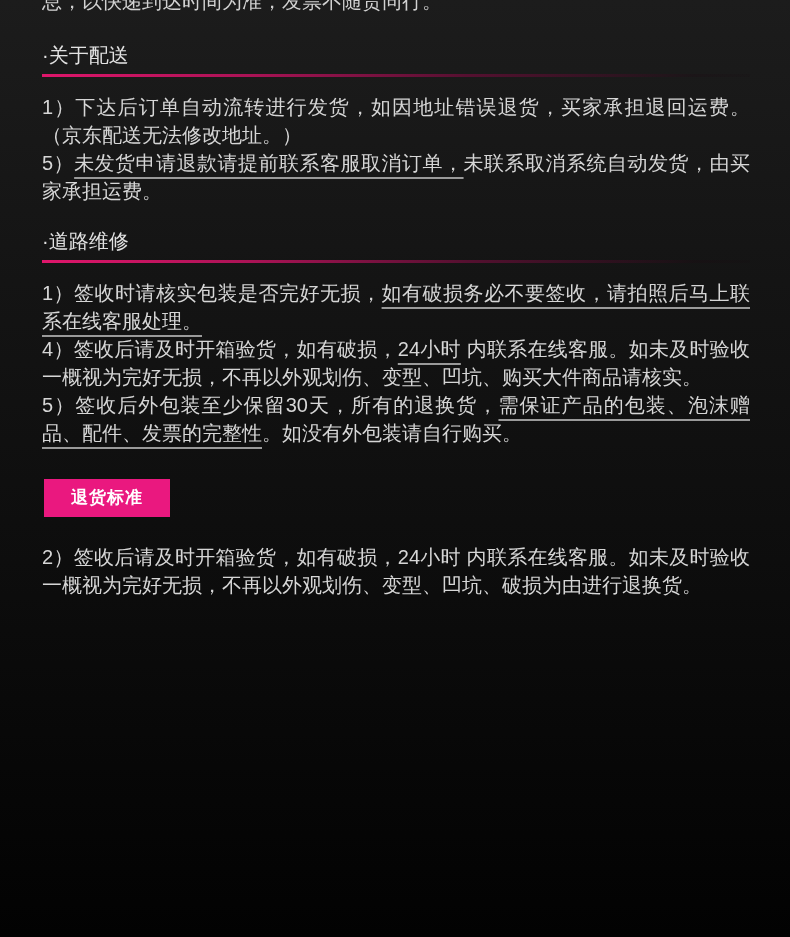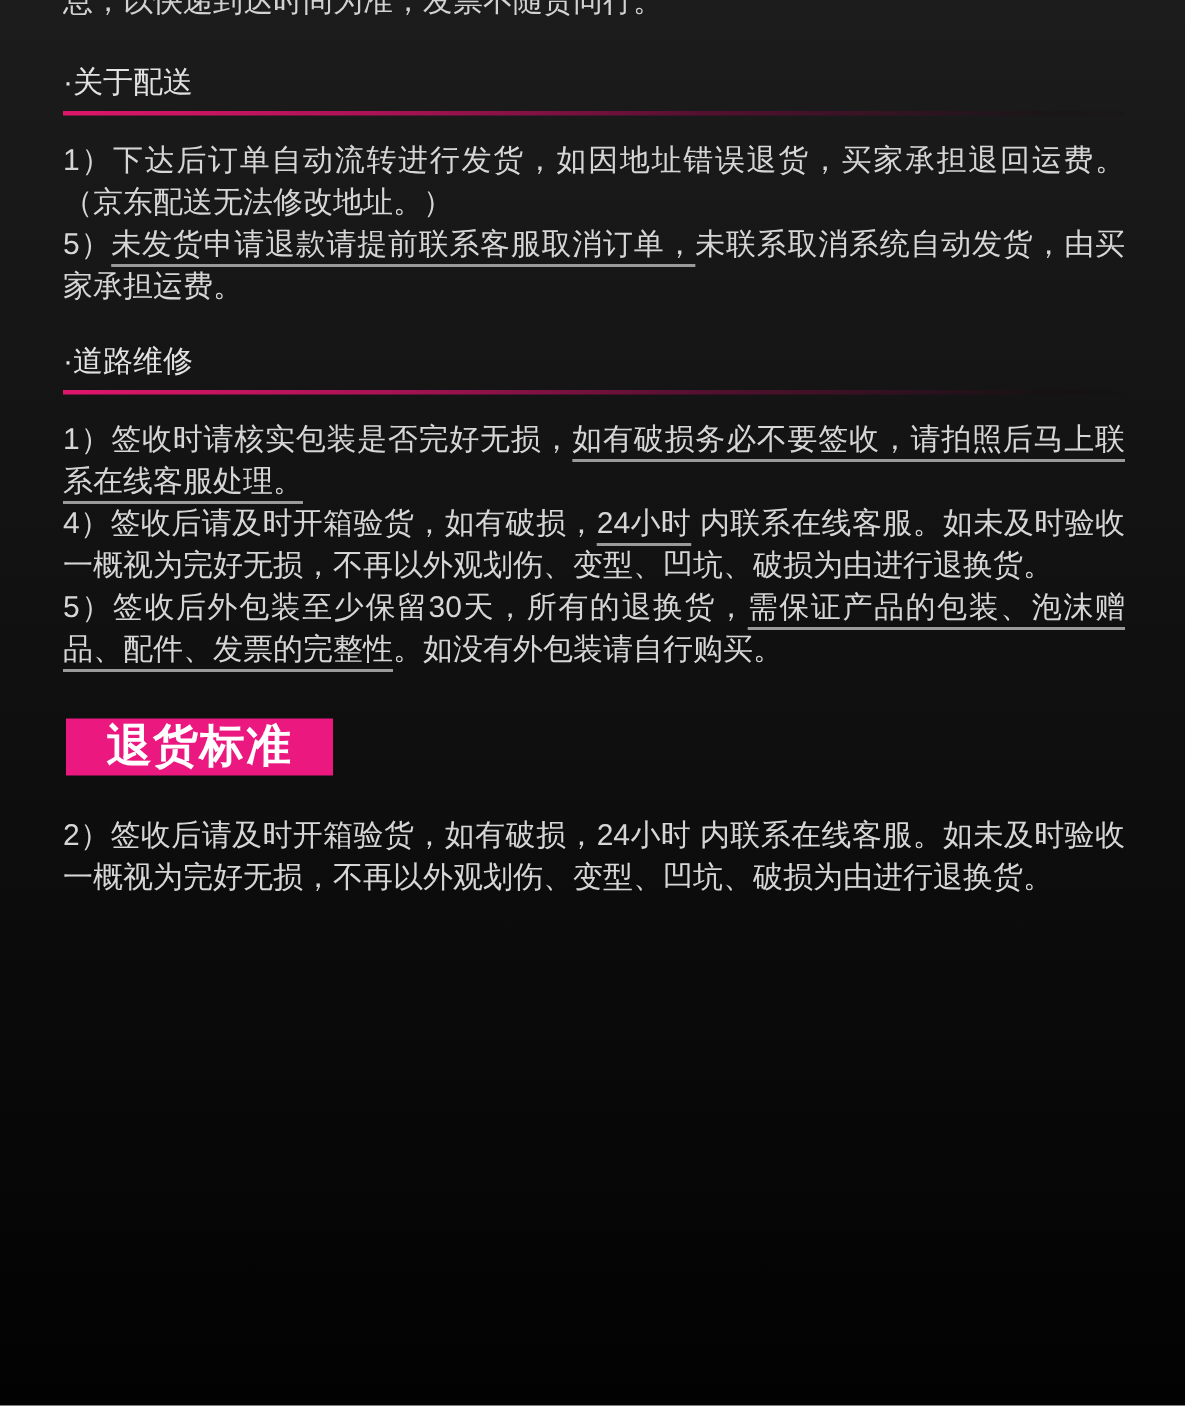--- a/index.html
+++ b/index.html
@@ -50,21 +50,21 @@
     text-decoration: underline;
     text-decoration-color: #9a9a9a;
     text-decoration-thickness: 1.5px;
     text-underline-offset: 7px;
   }
   .return-badge {
     display: inline-block;
     margin: 32px 0 0 2px;
     background: var(--button);
     color: #ffffff;
-    font-size: 30px;
+    font-size: 17px;
     font-weight: bold;
     line-height: 38px;
     height: 38px;
     padding: 0 27px;
     letter-spacing: 1px;
   }
   .bottom-block { margin-top: 26px; }
 </style>
 </head>
 <body>
@@ -77,21 +77,21 @@
   <hr class="divider">
   <div class="para-block">
       <p class="para"><span>1）下达后订单自动流转进行发货，如因地址错误退货，买家承担退回运费。（京东配送无法修改地址。）</span></p>
       <p class="para"><span>5）</span><span class="u">未发货申请退款请提前联系客服取消订单，</span><span>未联系取消系统自动发货，由买家承担运费。</span></p>
     </div>
 
   <h2 class="section-header">·道路维修</h2>
   <hr class="divider">
   <div class="para-block">
       <p class="para"><span>1）签收时请核实包装是否完好无损，</span><span class="u">如有破损务必不要签收，请拍照后马上联系在线客服处理。</span></p>
-      <p class="para"><span>4）签收后请及时开箱验货，如有破损，</span><span class="u">24小时</span><span> 内联系在线客服。如未及时验收一概视为完好无损，不再以外观划伤、变型、凹坑、破损为由进行退换货。</span></p>
+      <p class="para"><span>4）签收后请及时开箱验货，如有破损，</span><span class="u">24小时</span><span> 内联系在线客服。如未及时验收一概视为完好无损，不再以外观划伤、变型、凹坑、购买大件商品请核实。</span></p>
       <p class="para"><span>5）签收后外包装至少保留30天，所有的退换货，</span><span class="u">需保证产品的包装、泡沫赠品、配件、发票的完整性</span><span>。如没有外包装请自行购买。</span></p>
     </div>
 
   <div class="return-badge">退货标准</div>
 
   <div class="para-block bottom-block">
       <p class="para"><span>2）签收后请及时开箱验货，如有破损，24小时 内联系在线客服。如未及时验收一概视为完好无损，不再以外观划伤、变型、凹坑、破损为由进行退换货。</span></p>
     </div>
 
 </div>

